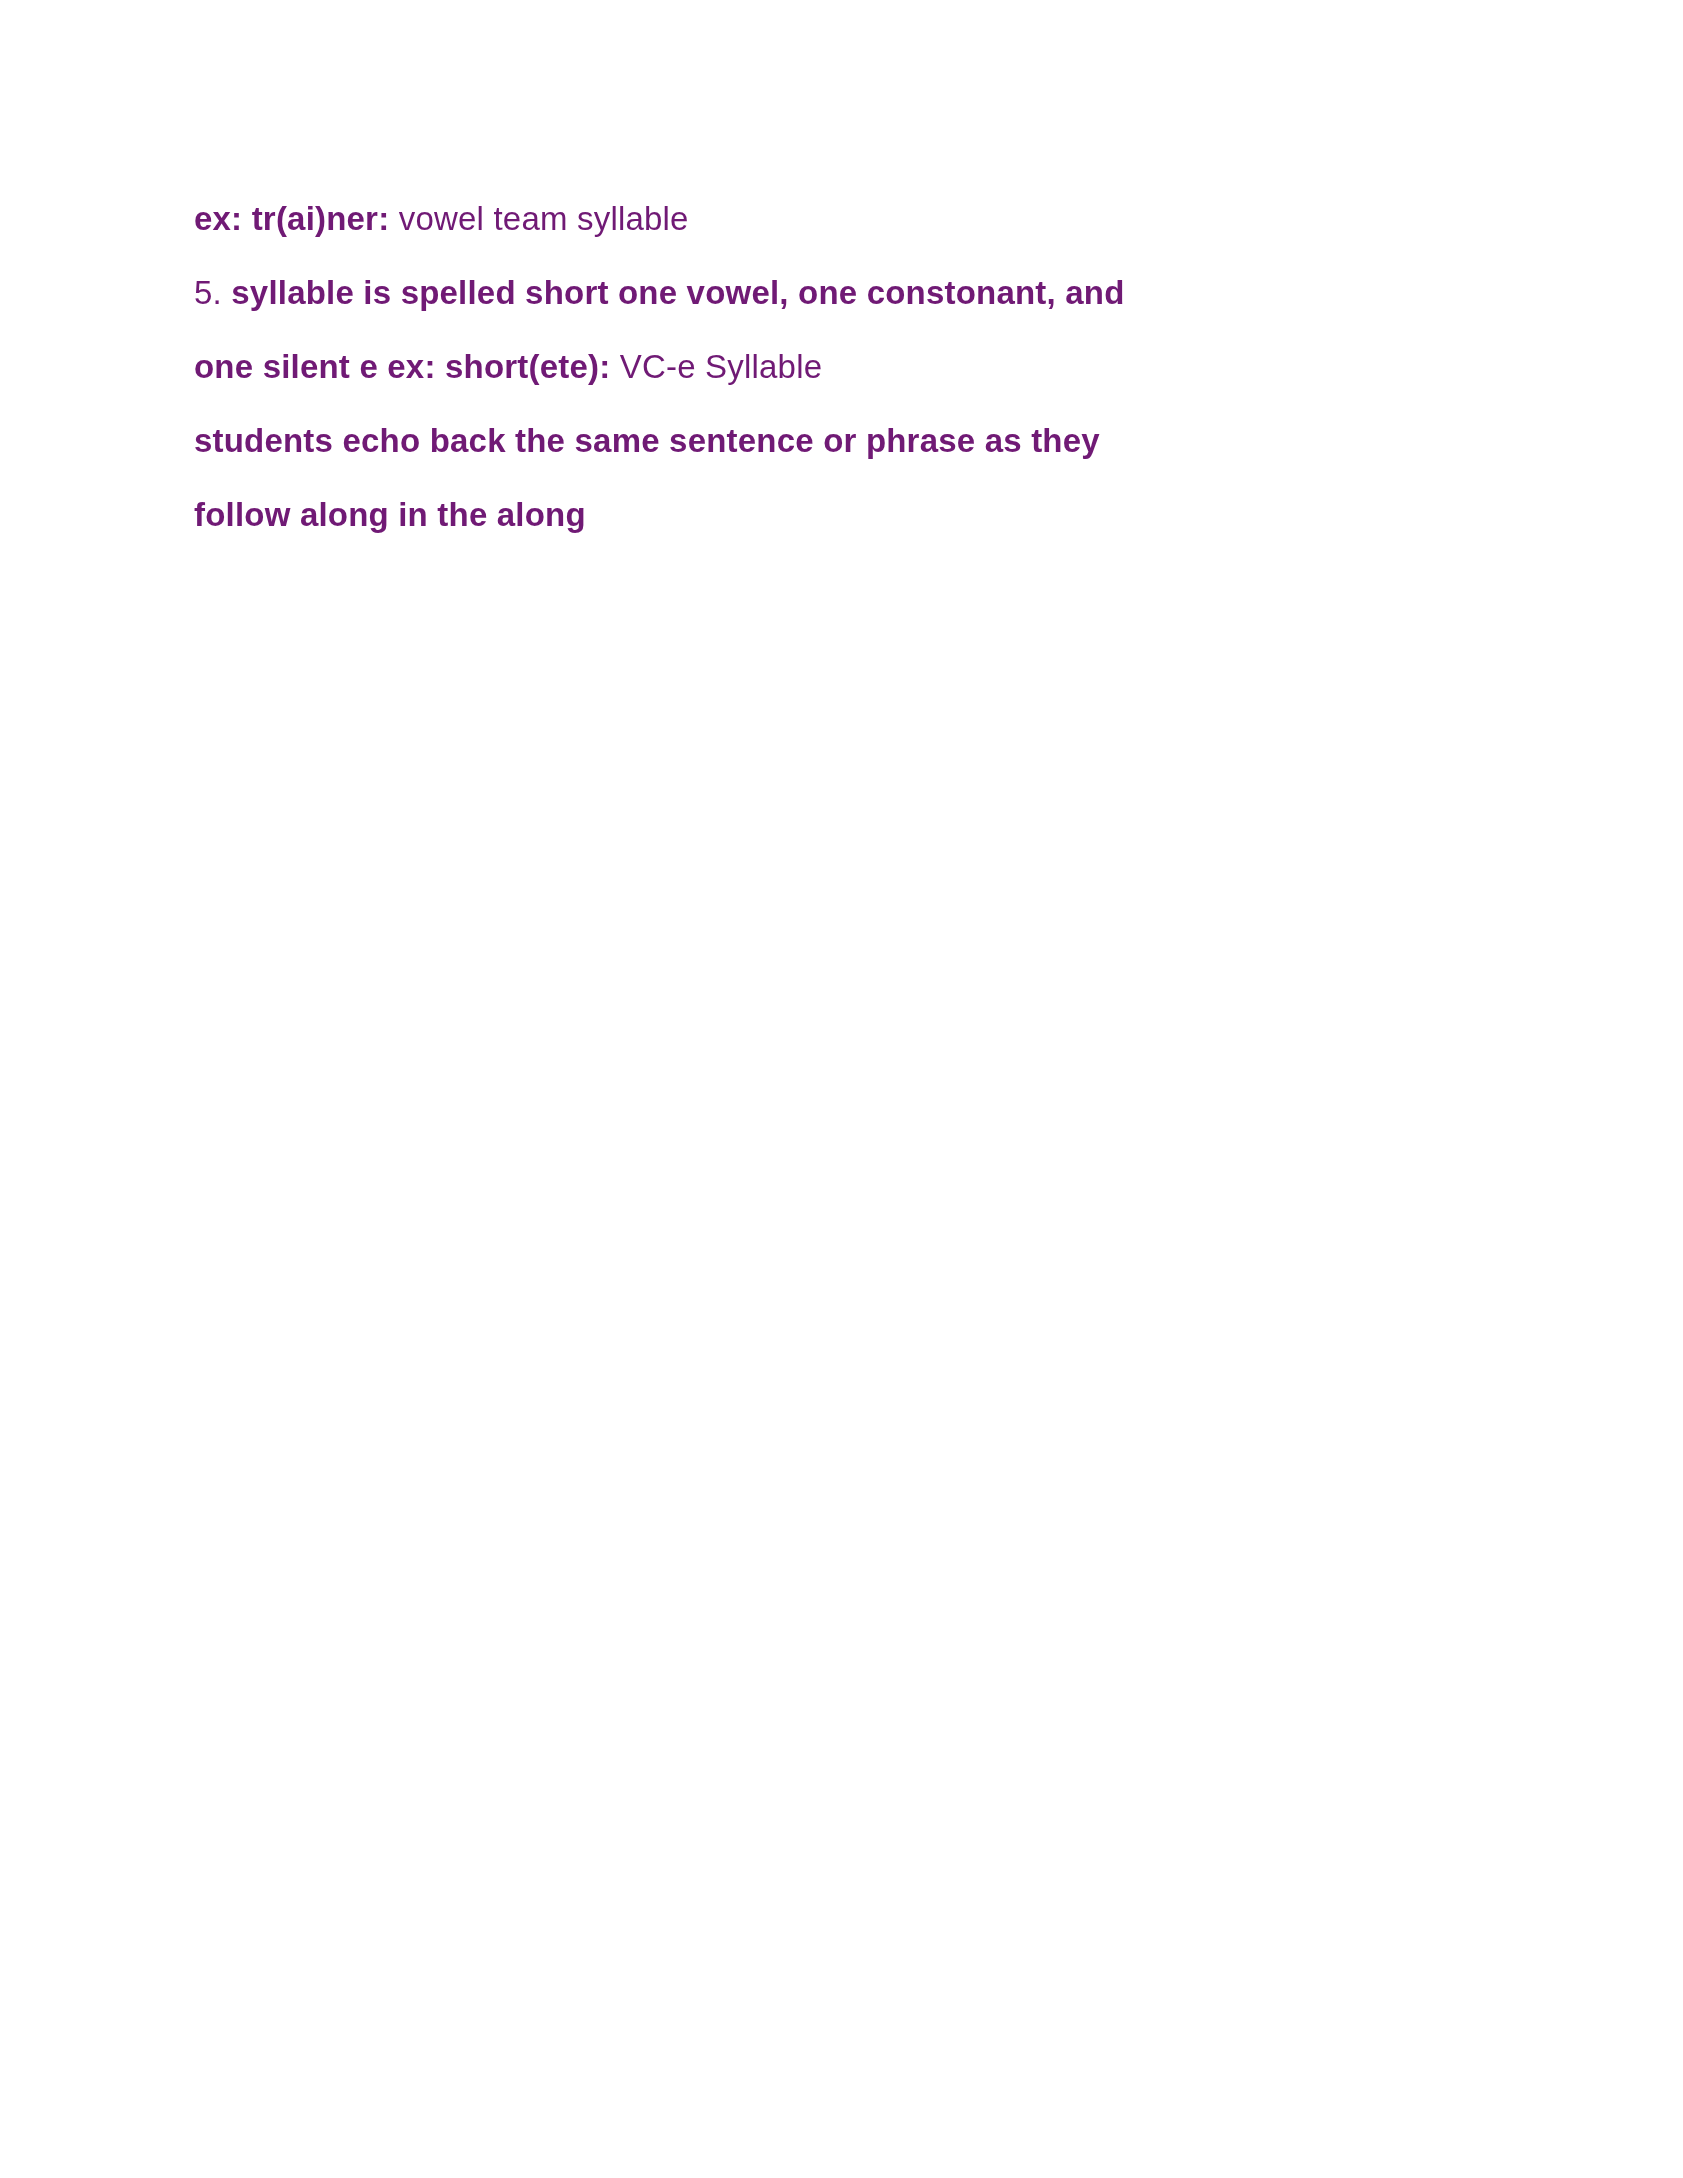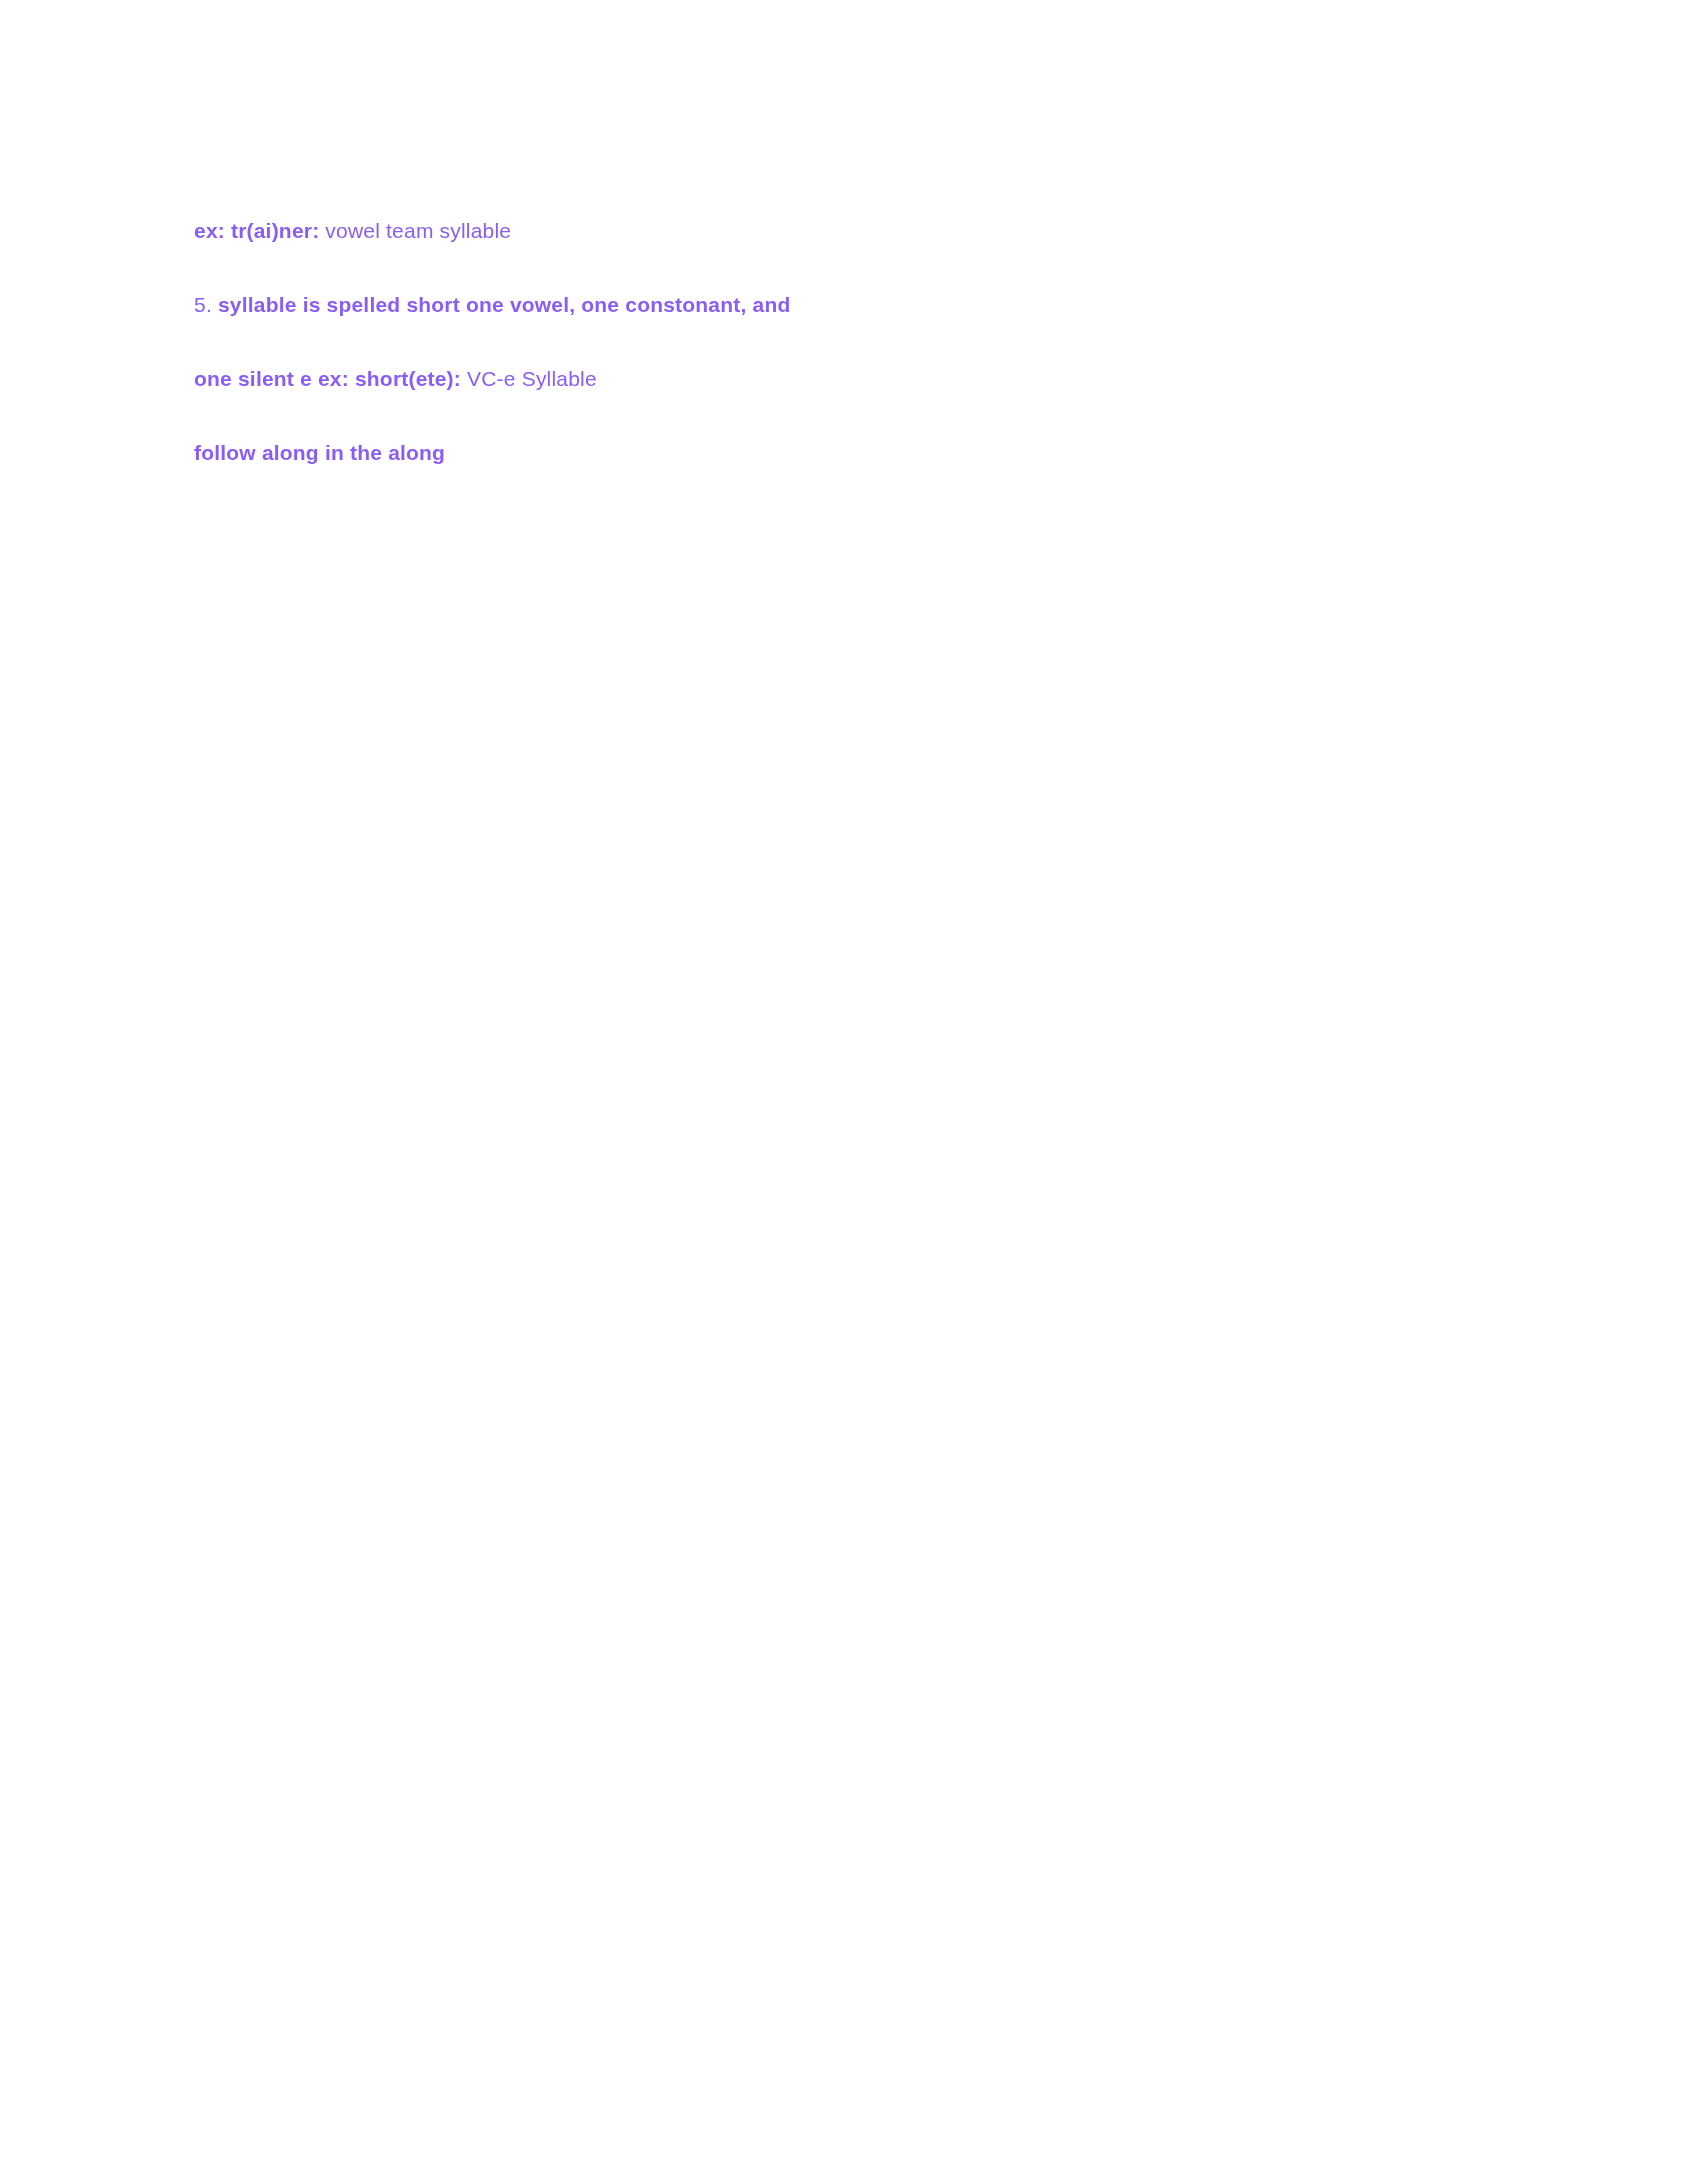--- a/index.html
+++ b/index.html
@@ -11,24 +11,24 @@
     position: relative;
     width: 1683px;
     height: 2178px;
     background: #ffffff;
     overflow: hidden;
     font-family: "Liberation Sans", sans-serif;
   }
   .content {
     position: absolute;
     left: 194px;
-    top: 194px;
+    top: 182px;
     width: 1317px;
-    color: #8b5cf6;
-    font-size: 21px;
+    color: #701a75;
+    font-size: 33px;
     line-height: 74px;
     letter-spacing: 0.2px;
   }
   .line {
     white-space: pre-wrap;
   }
   .seg-bold {
     font-weight: 700;
   }
   .seg-regular {
@@ -37,16 +37,17 @@
 </style>
 </head>
 <body>
 
 <div class="page">
   <div class="content">
 
   <div class="line"><span class="seg-bold">ex: tr(ai)ner: </span><span class="seg-regular">vowel team syllable</span></div>
       <div class="line"><span class="seg-regular">5. </span><span class="seg-bold">syllable is spelled short one vowel, one constonant, and</span></div>
       <div class="line"><span class="seg-bold">one silent e ex: short(ete): </span><span class="seg-regular">VC-e Syllable</span></div>
+      <div class="line"><span class="seg-bold">students echo back the same sentence or phrase as they</span></div>
       <div class="line"><span class="seg-bold">follow along in the along</span></div>
     </div>
 </div>
 
 
 </body></html>

